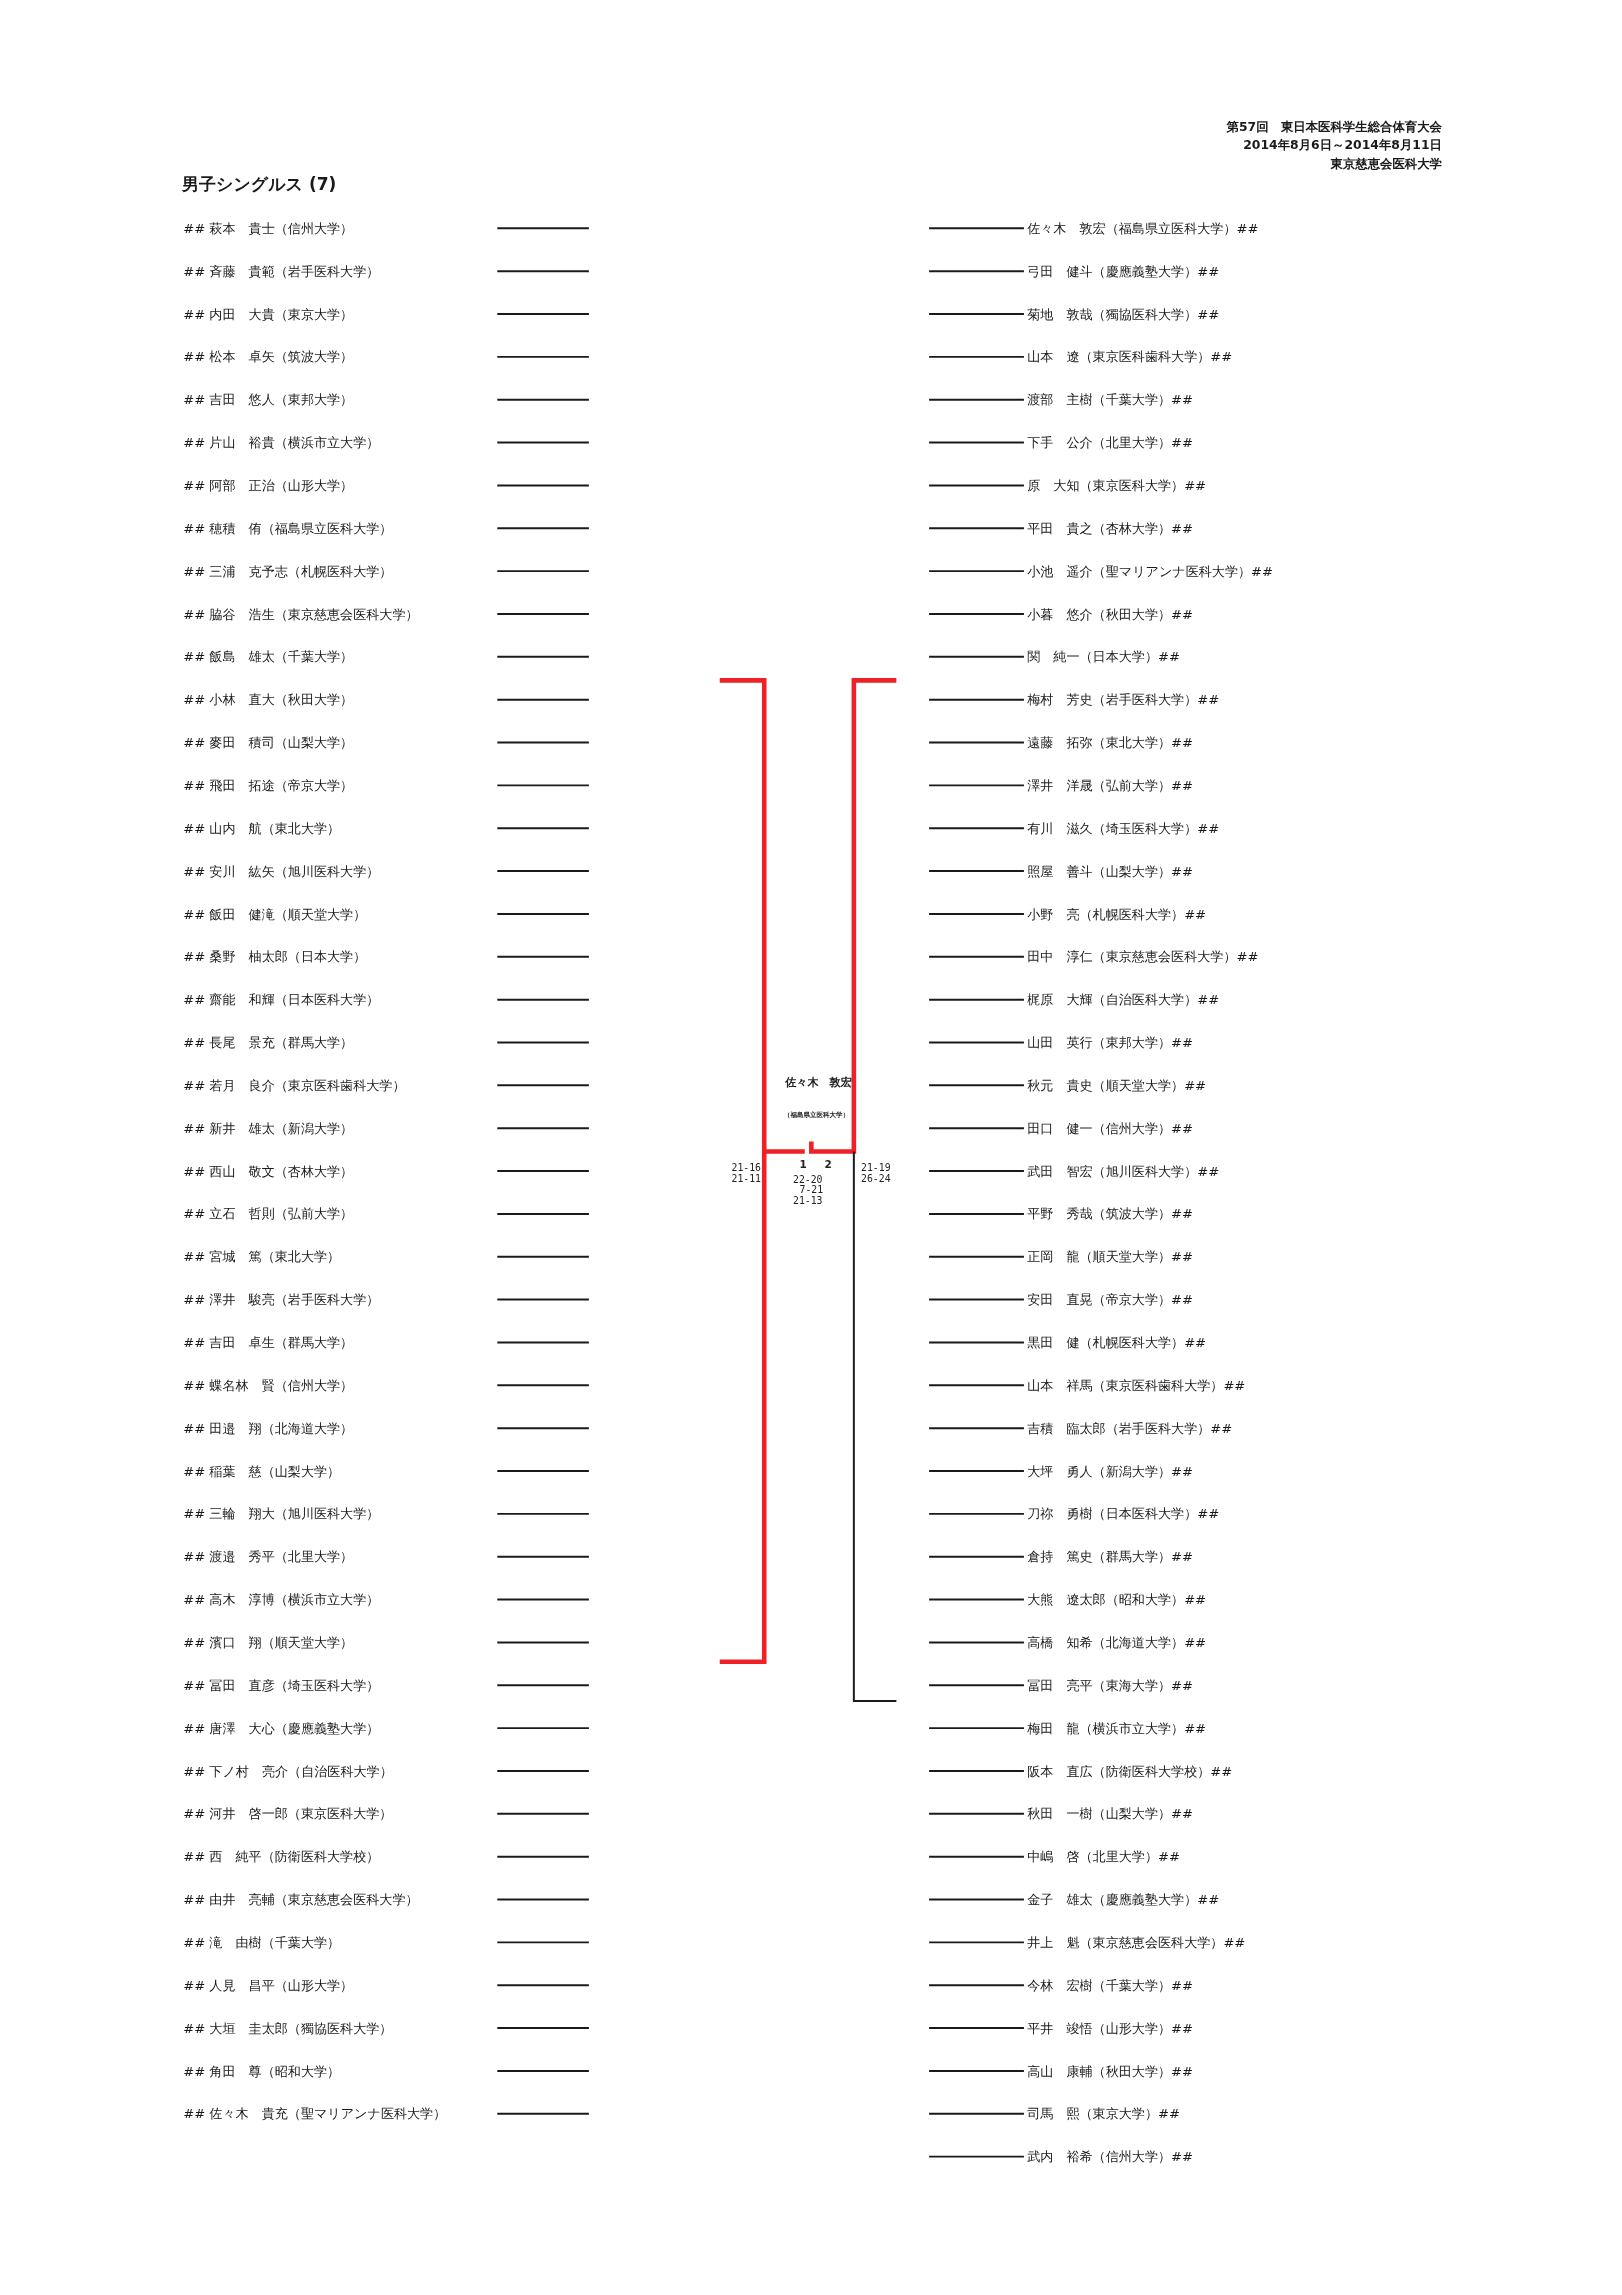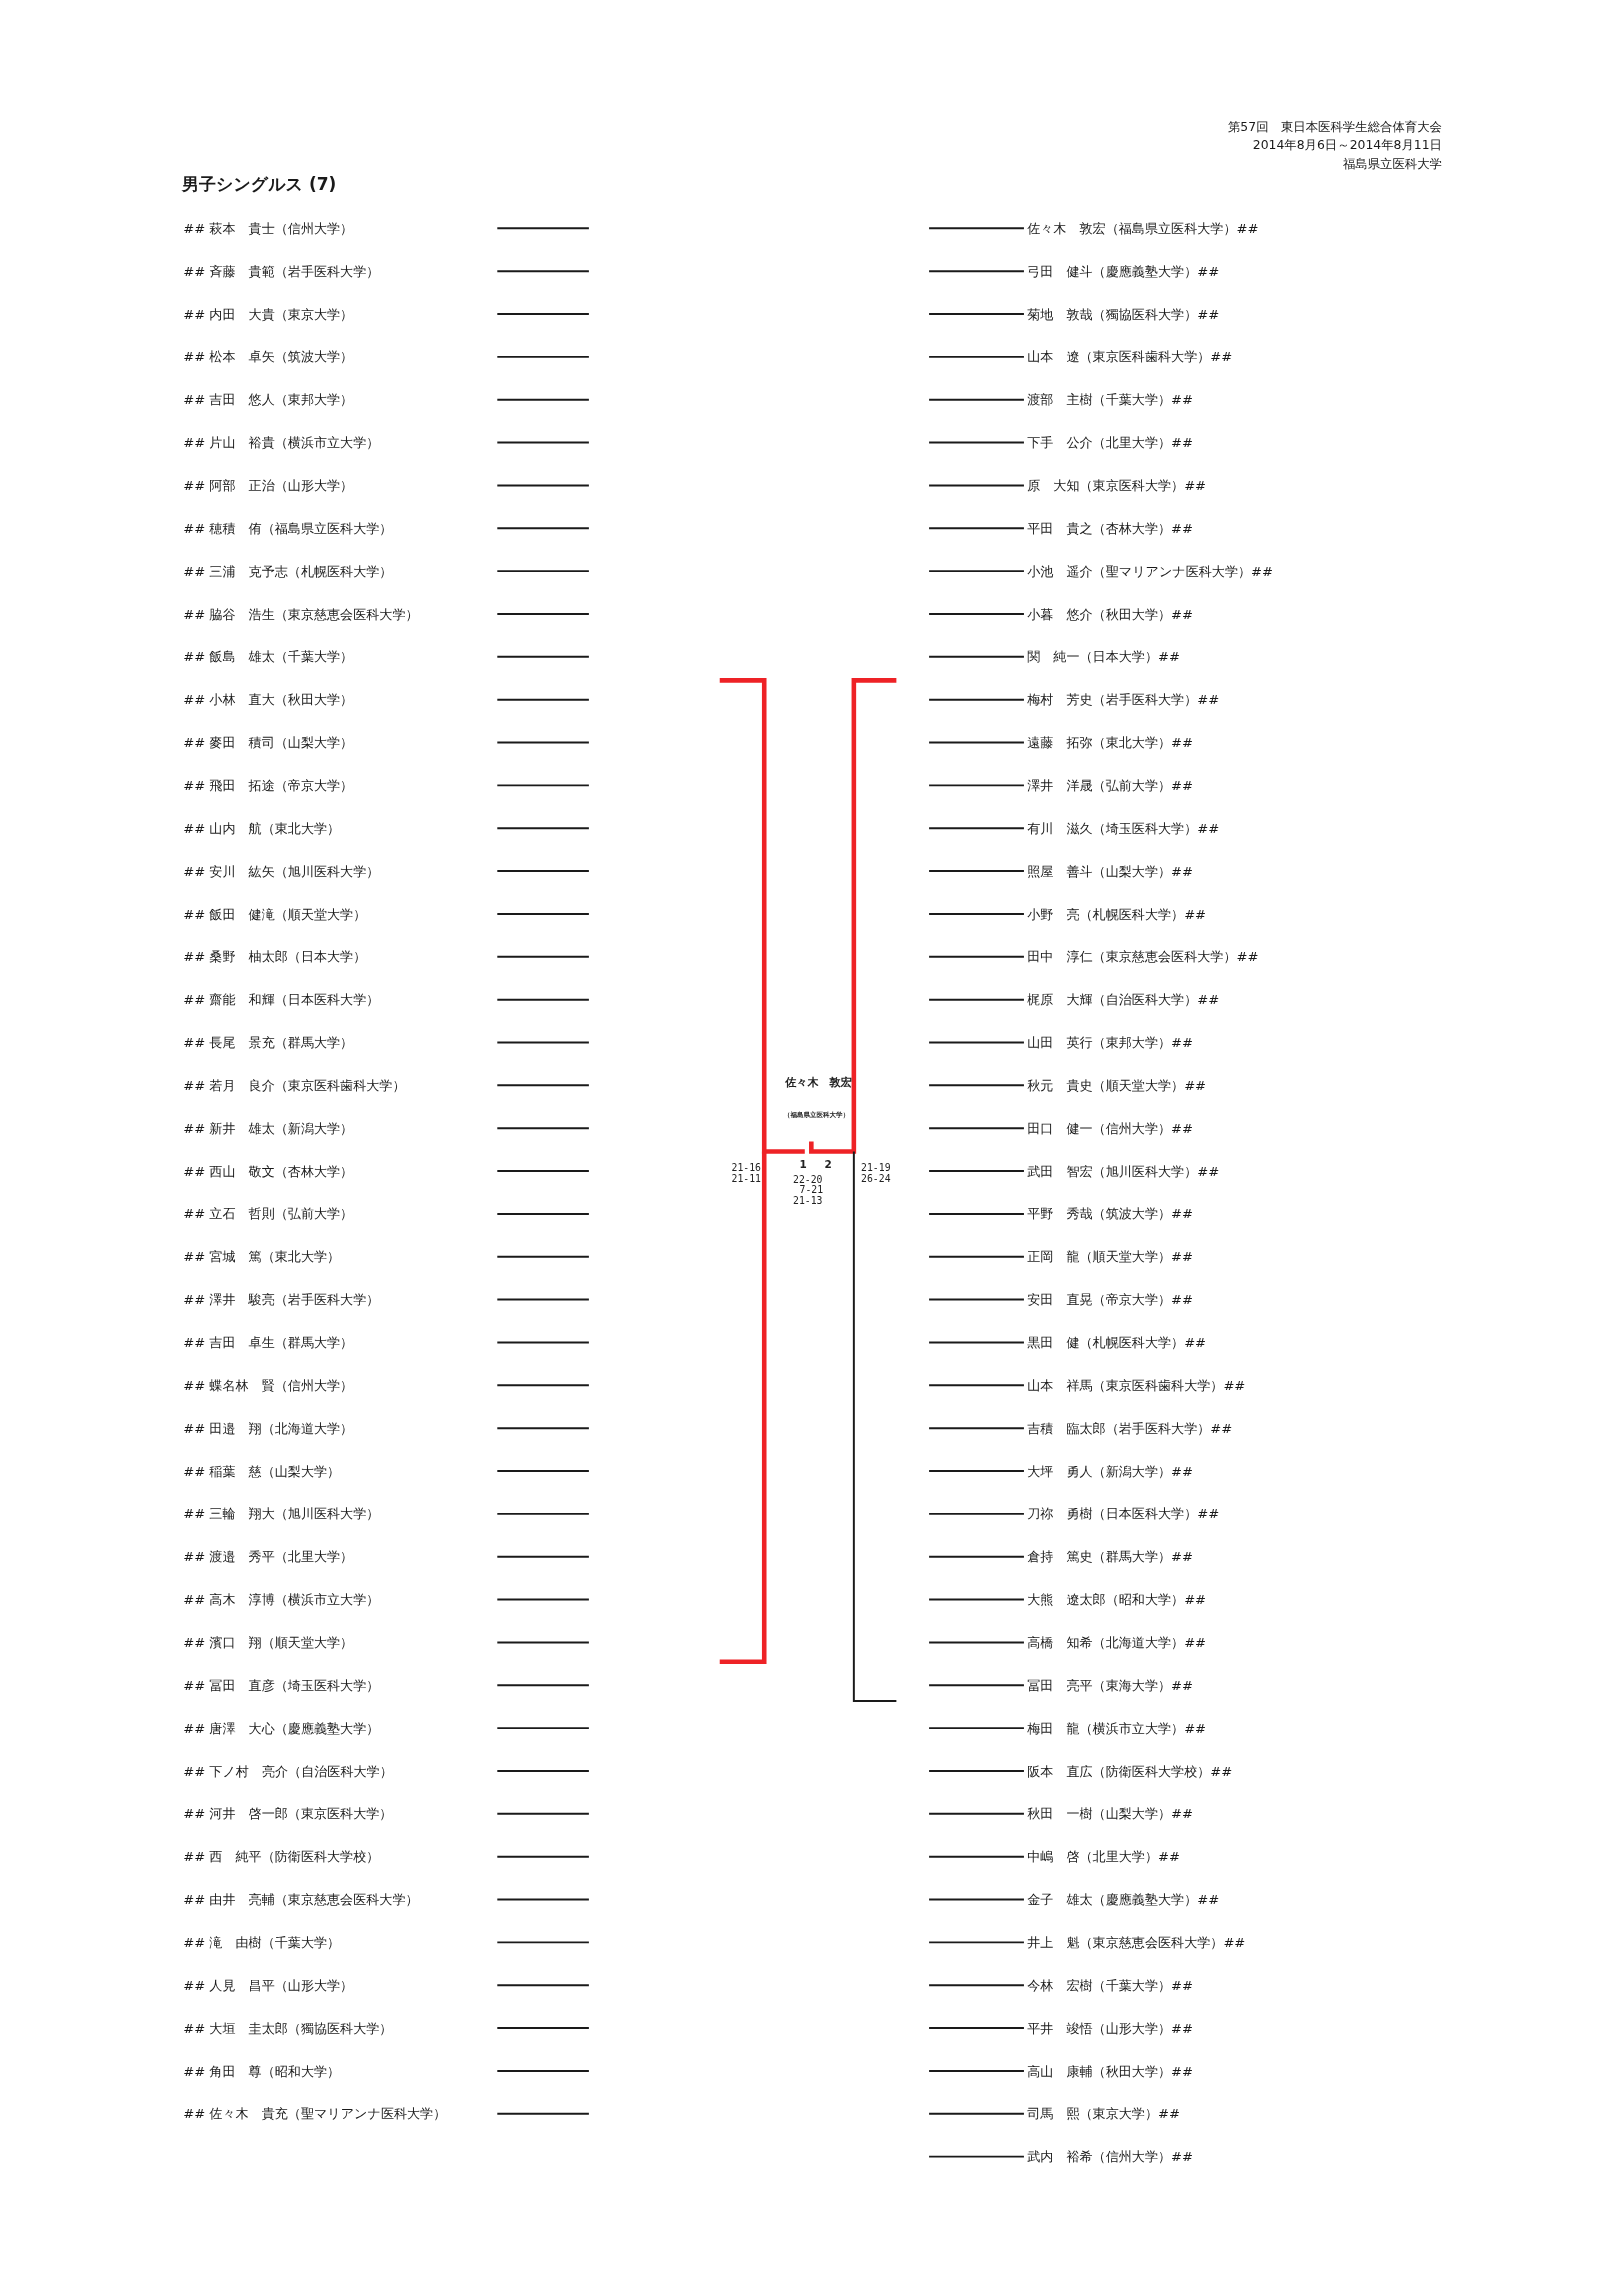--- a/index.html
+++ b/index.html
@@ -1,35 +1,35 @@
 <!DOCTYPE html>
 <html style="font-size:10.5px"><head>
 <meta charset="utf-8">
 <style>
   html, body { margin:0; padding:0; background:#ffffff; }
   body { width:1622px; height:2295px; position:relative; overflow:hidden;
          font-family:"DejaVu Sans", "Liberation Sans", sans-serif; color:#1a1a1a; }
   .hdr { position:absolute; right:180px; top:118px; text-align:right;
-         font-family:"DejaVu Sans", sans-serif; font-weight:normal; font-size:12.4px; line-height:18.3px; }
+         font-family:"DejaVu Sans", sans-serif; font-weight:bold; font-size:12.4px; line-height:18.3px; }
   .title { position:absolute; left:182px; top:173px; font-family:"DejaVu Sans", sans-serif;
            font-weight:bold; font-size:17px; }
   #bracket { position:absolute; left:0; top:0; }
   .pl { font-family:"DejaVu Sans", sans-serif; font-size:20px; fill:#1a1a1a; }
   .sc { font-family:"DejaVu Sans Mono", "Liberation Mono", monospace; font-size:15px; fill:#222; }
   .gw { font-family:"DejaVu Sans", sans-serif; font-size:16px; font-weight:bold; fill:#222; }
   .champ { font-family:"DejaVu Sans", sans-serif; font-weight:bold; font-size:17px; fill:#222; }
   .champu { font-family:"DejaVu Sans", sans-serif; font-weight:bold; font-size:10px; fill:#222; }
 </style>
 </head>
 <body>
 
 <div class="hdr">
   <div>第57回　東日本医科学生総合体育大会</div>
   <div>2014年8月6日～2014年8月11日</div>
-  <div>福島県立医科大学</div>
+  <div>東京慈恵会医科大学</div>
 </div>
 <div class="title">男子シングルス (7)</div>
 
 <svg id="bracket" width="1622" height="2295" viewBox="0 0 2479 3508">
   <g id="lines">
       <line x1="760" y1="349" x2="900" y2="349" stroke="#1a1a1a" stroke-width="3"></line>
       <line x1="760" y1="414.5" x2="900" y2="414.5" stroke="#1a1a1a" stroke-width="3"></line>
       <line x1="760" y1="480" x2="900" y2="480" stroke="#1a1a1a" stroke-width="3"></line>
       <line x1="760" y1="545.5" x2="900" y2="545.5" stroke="#1a1a1a" stroke-width="3"></line>
       <line x1="760" y1="611" x2="900" y2="611" stroke="#1a1a1a" stroke-width="3"></line>

